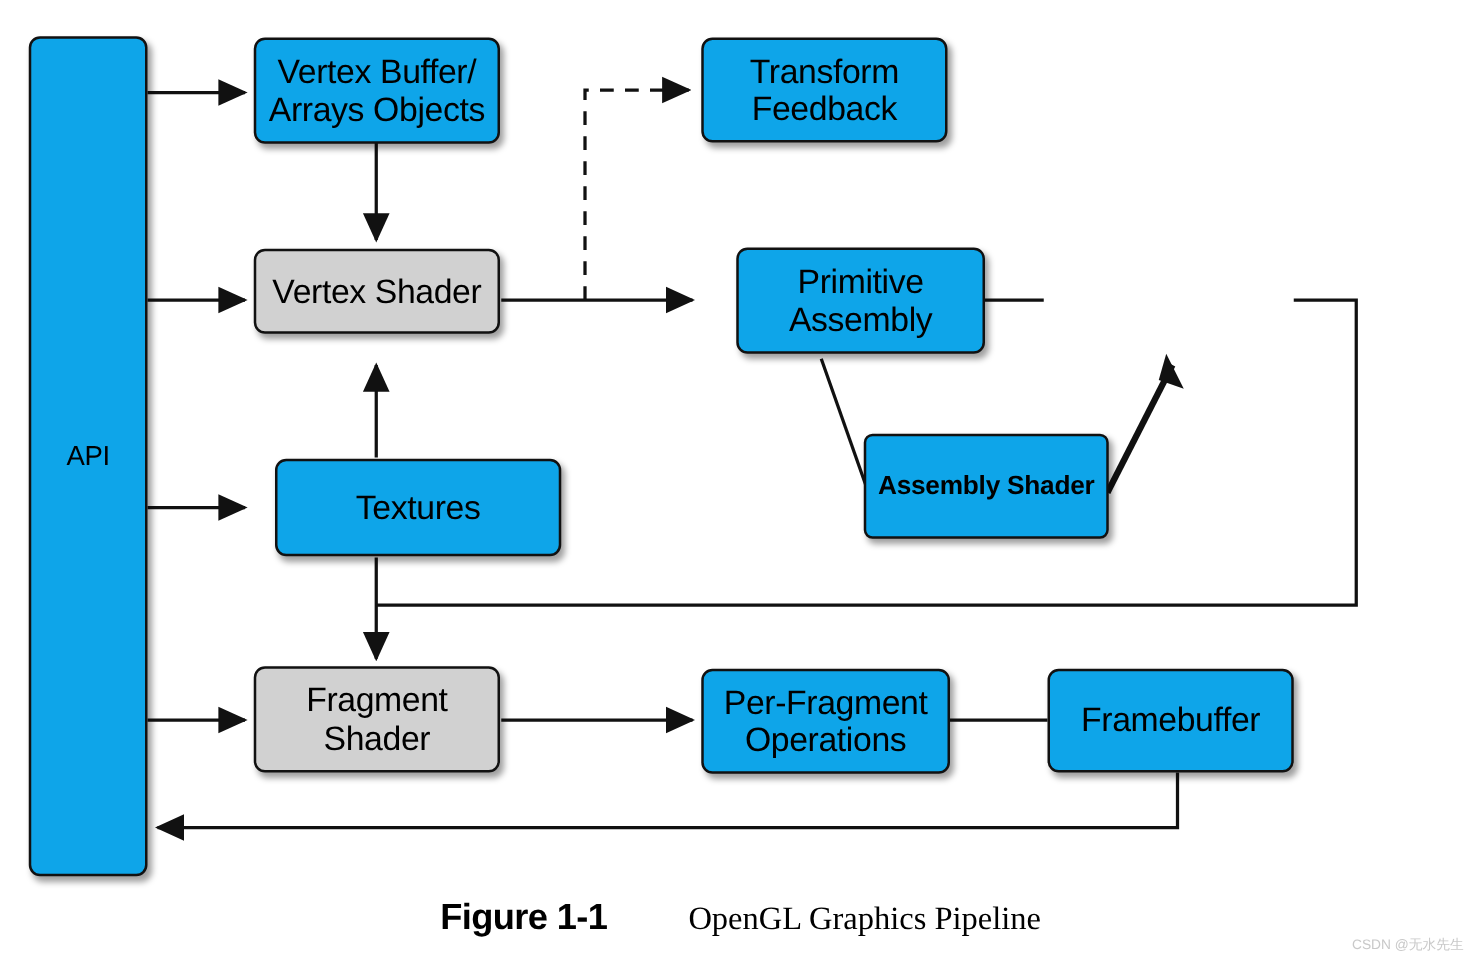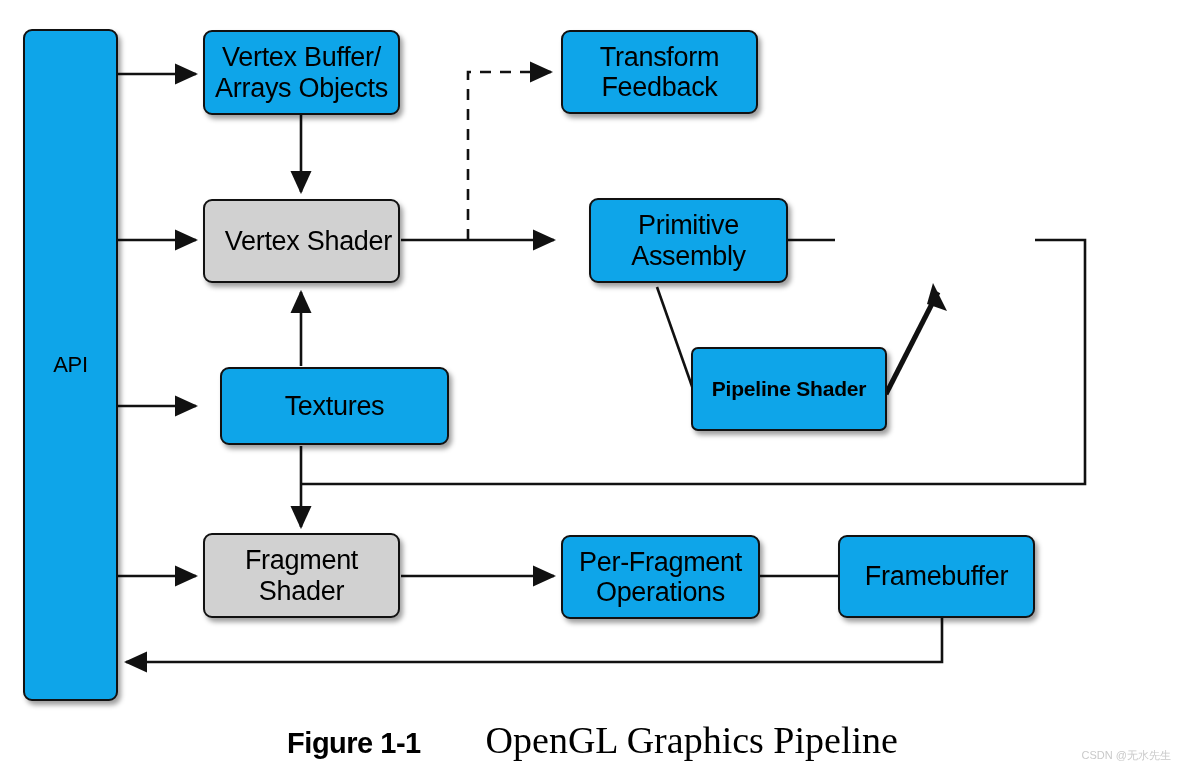--- a/index.html
+++ b/index.html
@@ -74,21 +74,21 @@
     font-size: 29px;
     color: #000000;
     letter-spacing: -0.5px;
   }
   #caption .fig-gap {
     display: inline-block;
     width: 56px;
   }
   #caption .fig-title {
     font-family: "Liberation Serif", serif;
-    font-size: 38px;
+    font-size: 26px;
     color: #000000;
   }
   #watermark {
     position: absolute;
     right: 14px;
     top: 748px;
     font-family: "Liberation Sans", sans-serif;
     font-size: 11px;
     color: #c9c9c9;
     z-index: 5;
@@ -151,21 +151,21 @@
 
   <div class="node tall-api" style="left:23px; top:29px; width:95px; height:672px;">
     <span class="label">API</span>
   </div>
 
   <div class="node" style="left:203px; top:30px; width:197px; height:85px;">
     <span class="label">Vertex Buffer/
 Arrays Objects</span>
   </div>
 
-  <div class="node shaded" style="left:203px; top:199px; width:197px; height:84px;justify-content:flex-end;">
+  <div class="node shaded" style="left:203px; top:199px; width:197px; height:68px;">
     <span class="label">Vertex Shader</span>
   </div>
 
   <div class="node" style="left:220px; top:367px; width:229px; height:78px;">
     <span class="label">Textures</span>
   </div>
 
   <div class="node shaded" style="left:203px; top:533px; width:197px; height:85px;">
     <span class="label">Fragment
 Shader</span>
@@ -176,21 +176,21 @@
 Feedback</span>
   </div>
 
   <div class="node" style="left:561px; top:198px; width:199px; height:85px;margin-left:28px;">
     <span class="label">Primitive
 Assembly</span>
   </div>
 
 
   <div class="node small-type" style="left:691px; top:347px; width:196px; height:84px;">
-    <span class="label">Pipeline Shader</span>
+    <span class="label">Assembly Shader</span>
   </div>
 
   <div class="node" style="left:561px; top:535px; width:199px; height:84px;">
     <span class="label">Per-Fragment
 Operations</span>
   </div>
 
   <div class="node" style="left:838px; top:535px; width:197px; height:83px;">
     <span class="label">Framebuffer</span>
   </div>

